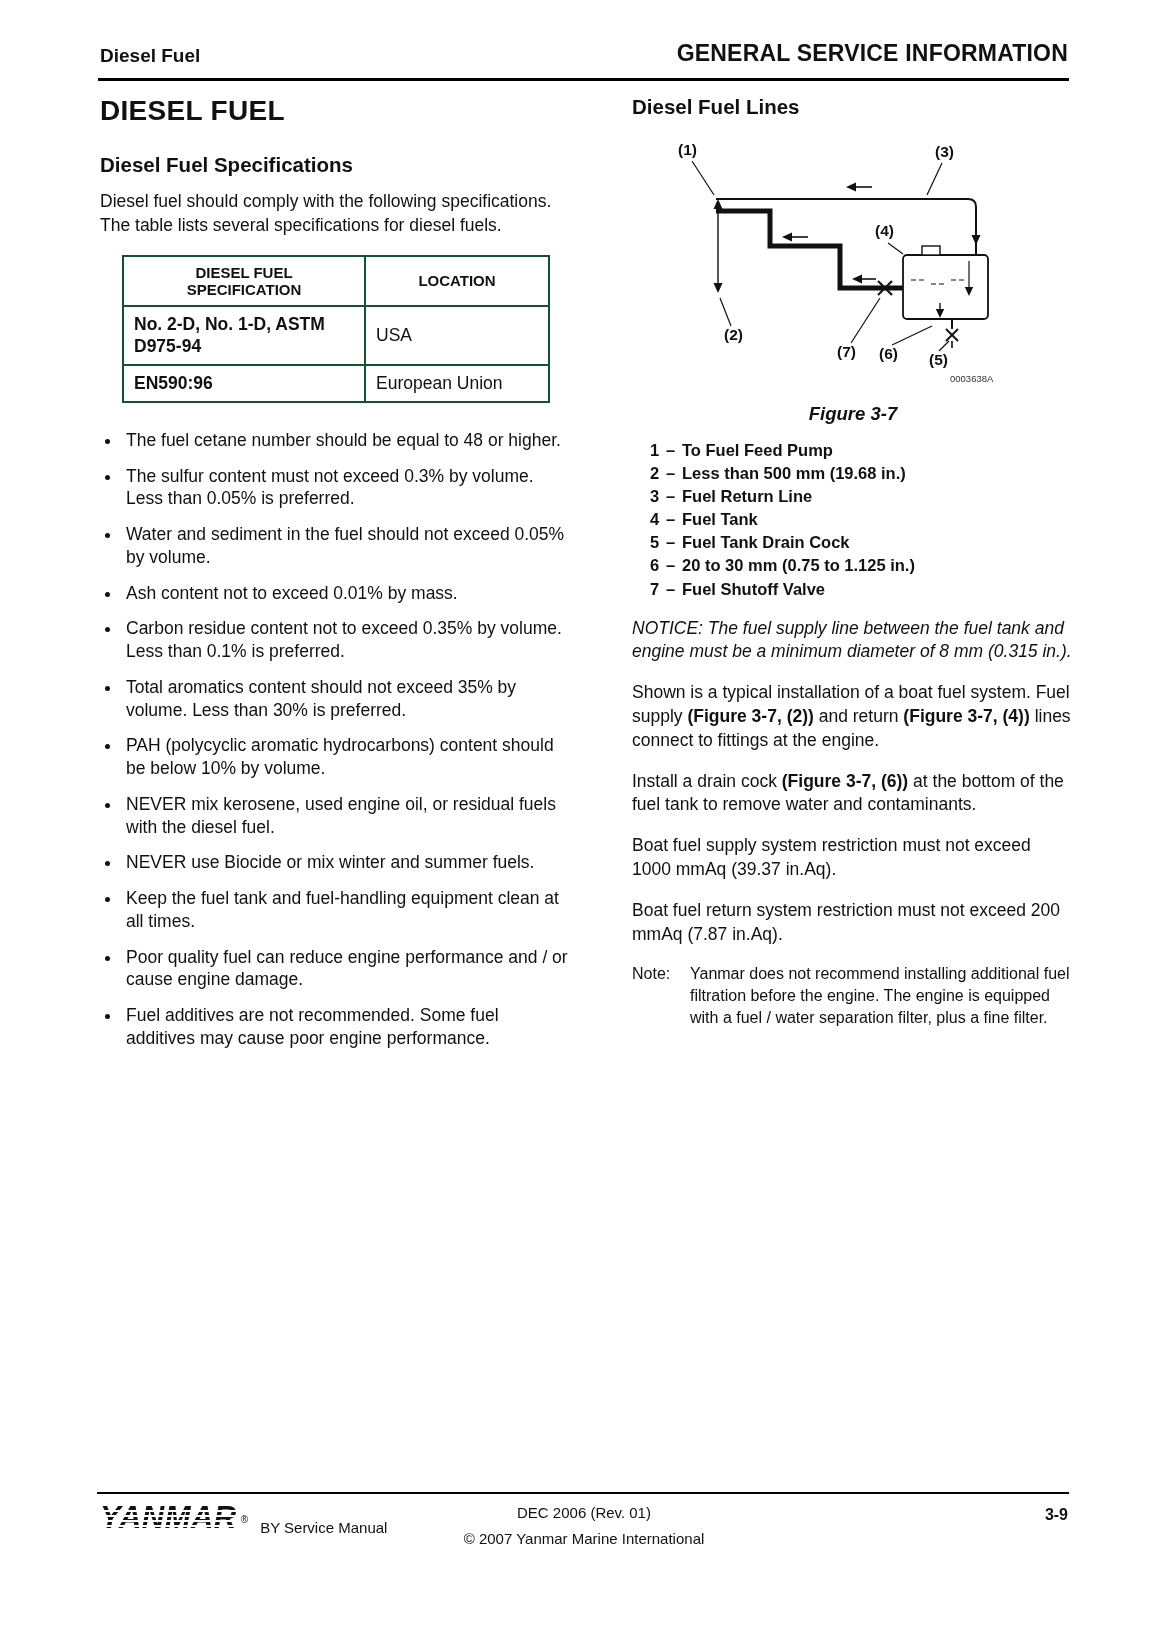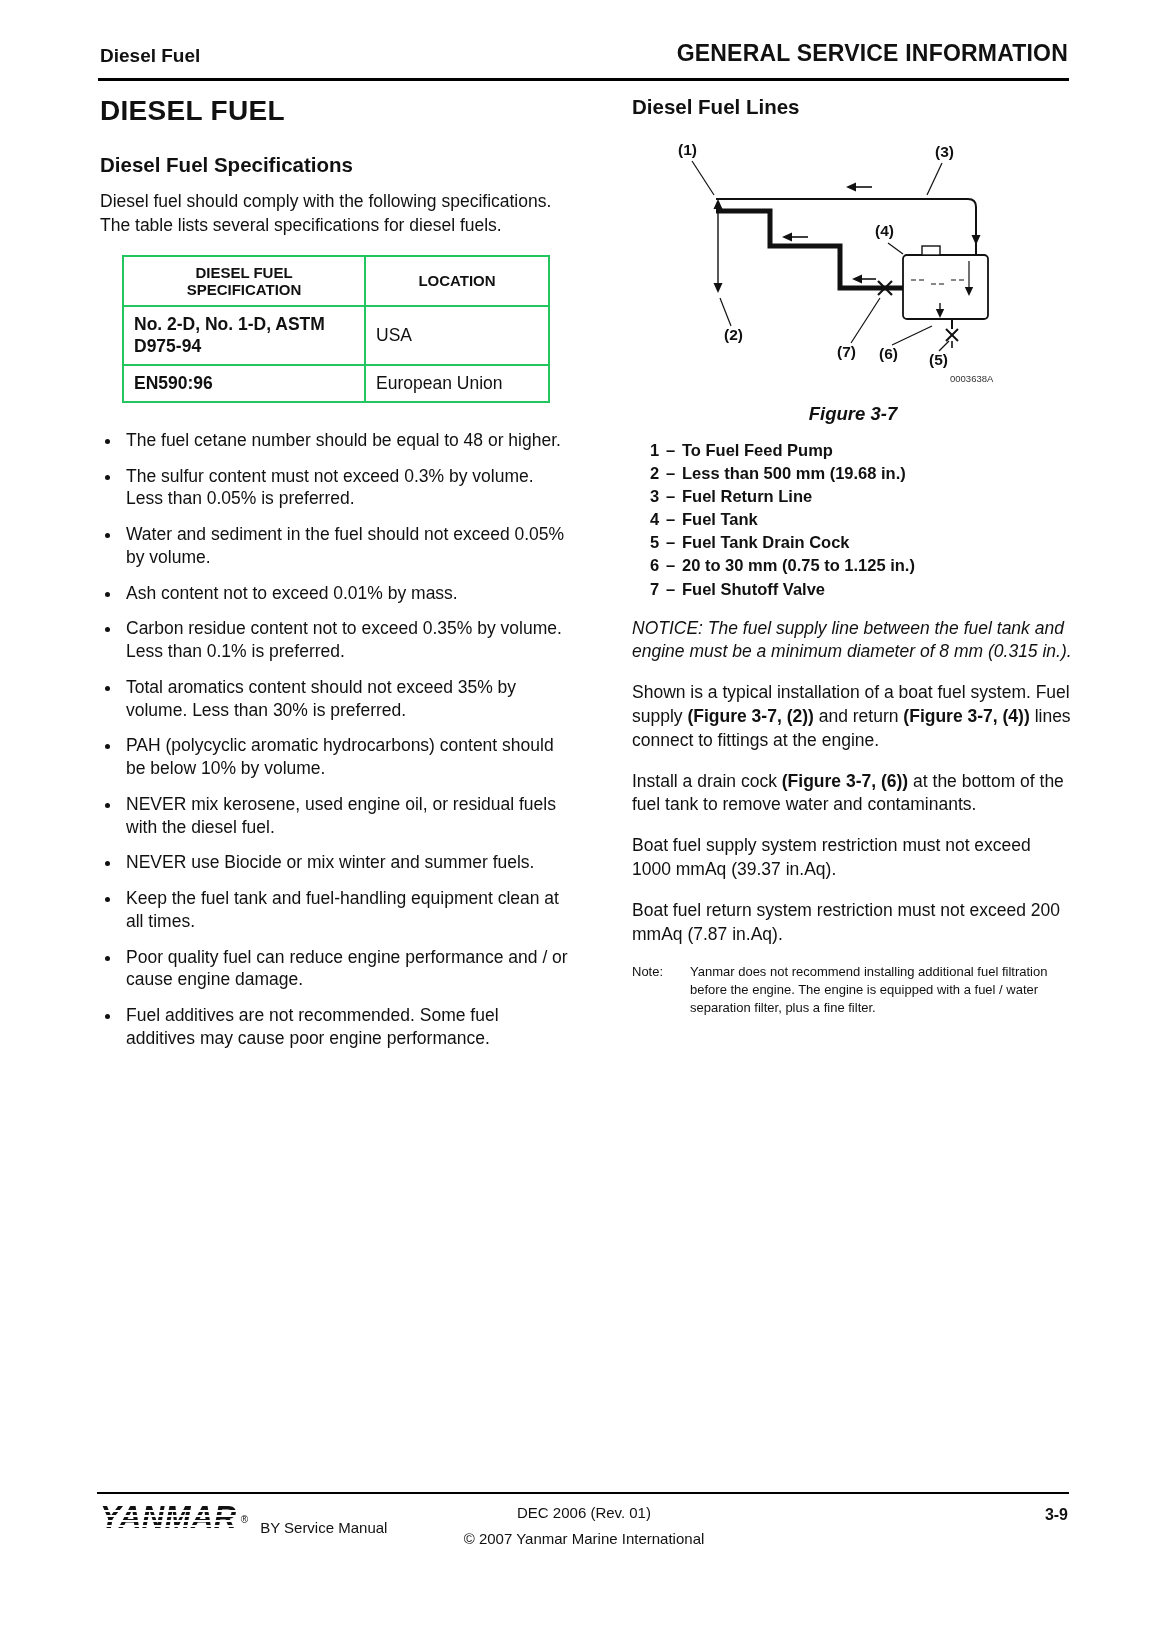--- a/index.html
+++ b/index.html
@@ -21,41 +21,41 @@
   
   .col-left  { position:absolute; left:100px; top:95px; width:472px; }
   .col-right { position:absolute; left:632px; top:95px; width:442px; }
 
   .doc-title { font-size:28px; font-weight:bold; letter-spacing:.3px; margin-bottom:26px; }
   .sub-heading { font-size:20.5px; font-weight:bold; margin-bottom:13px; }
   .body-text { font-size:17.5px; line-height:1.36; margin-bottom:17px; }
 
   
   .spec-table { border-collapse:collapse; margin:8px 0 26px 22px; }
-  .spec-table th, .spec-table td { border:2px solid #22c55e; vertical-align:middle; }
+  .spec-table th, .spec-table td { border:2px solid #14532d; vertical-align:middle; }
   .spec-table th { font-size:15px; font-weight:bold; text-align:center; padding:7px 24px; }
   .spec-table th.col-spec { width:242px; }
   .spec-table th.col-loc  { width:184px; }
   .spec-table td { font-size:17.5px; padding:6px 10px; line-height:1.3; }
   .spec-cell { font-weight:bold; }
 
   
   .bullet-list { margin:6px 0 0 2px; padding-left:20px; list-style:disc outside; }
   .bullet-list li { font-size:17.5px; line-height:1.3; margin-bottom:13px; padding-left:4px; }
 
   
   .figure-wrap { margin-top:14px; }
   .figure-wrap svg { display:block; }
   .figure-caption { text-align:center; font-size:18.5px; font-weight:bold; font-style:italic; margin:8px 0 14px; }
   .legend { margin:0 0 16px 18px; }
   .legend-item { font-size:16.5px; font-weight:bold; line-height:1.4; display:flex; }
   .legend-num { width:16px; }
   .legend-dash { width:16px; text-align:left; }
   .notice { font-style:italic; }
-  .note { display:grid; grid-template-columns:58px 1fr; font-size:13px; line-height:1.36; margin-top:2px; }
+  .note { display:grid; grid-template-columns:58px 1fr; font-size:16px; line-height:1.36; margin-top:2px; }
 
   
   .footer-rule { position:absolute; left:97px; right:88px; top:1492px; height:2px; background:#000; }
   .page-footer { position:absolute; left:100px; right:89px; top:1498px; height:60px; }
   .footer-left { position:absolute; left:0; top:2px; display:flex; align-items:flex-end; gap:4px; }
   .logo { position:relative; font-size:31px; font-weight:900; font-style:italic; letter-spacing:.5px; color:#111; }
   .logo::after { content:""; position:absolute; left:-2px; right:-2px; top:7px; bottom:5px;
     background:repeating-linear-gradient(to bottom, rgba(255,255,255,0) 0 3px, #fff 3px 5px); }
   .reg { font-size:10px; align-self:flex-start; margin-top:14px; }
   .tagline { font-size:15px; margin-left:8px; }

